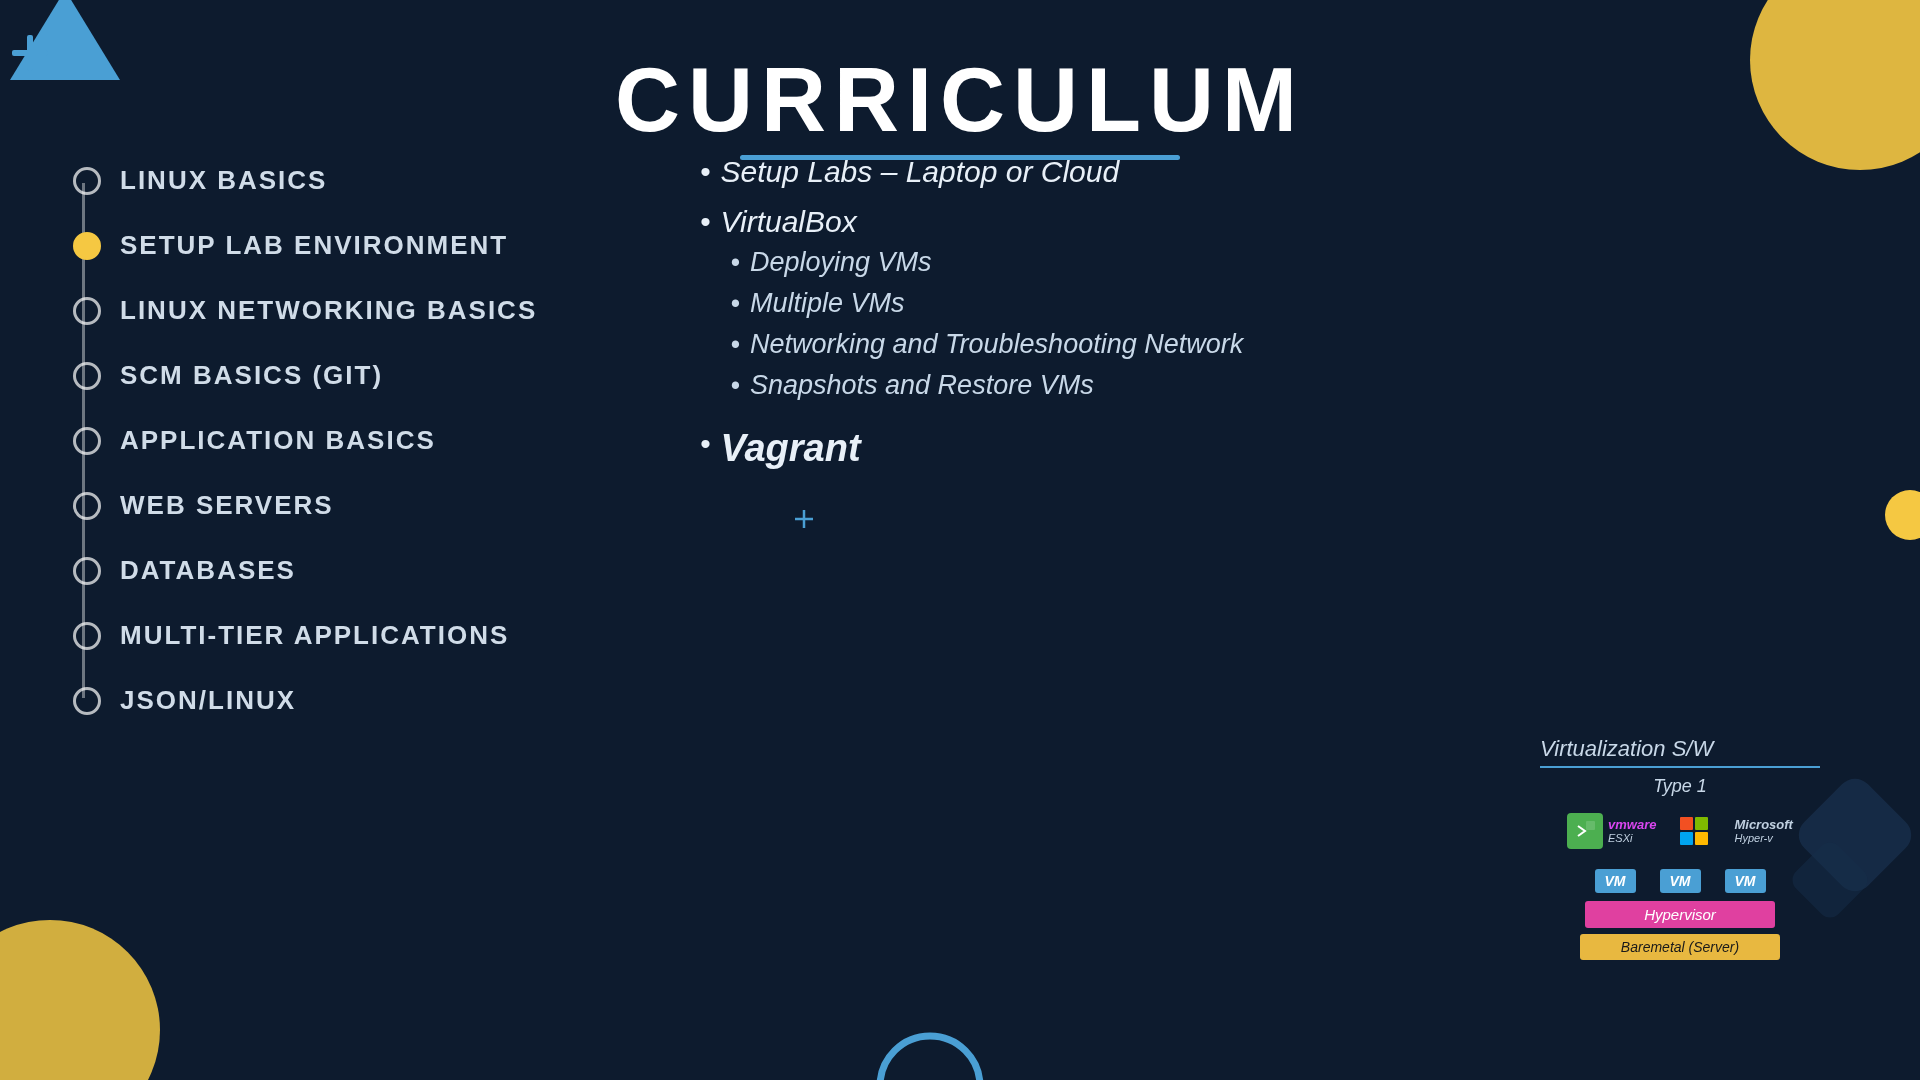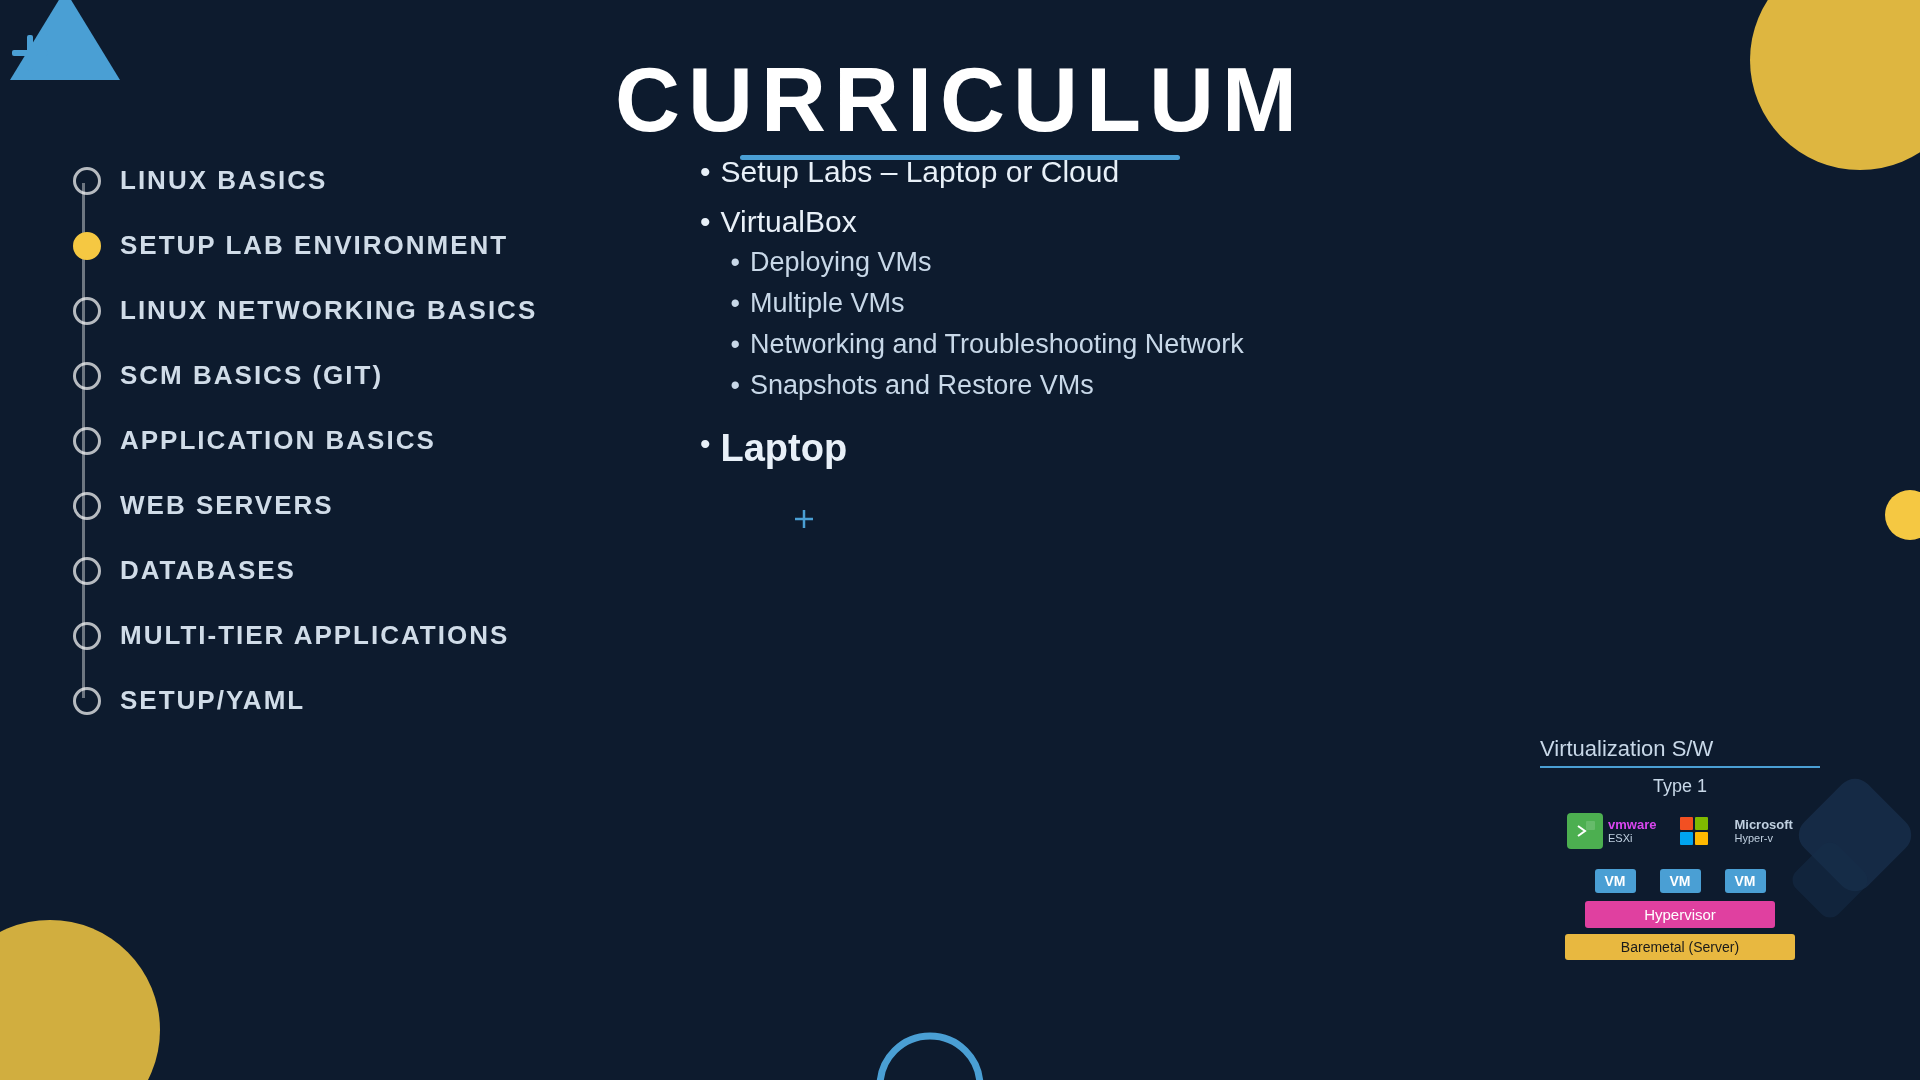--- a/index.html
+++ b/index.html
@@ -112,20 +112,21 @@
       letter-spacing: 2px;
       color: #d0dce8;
     }
 
     
     .right-column {
       flex: 1;
       padding-left: 80px;
       padding-top: 10px;
       position: relative;
+      font-style: italic;
     }
 
     .bullet-list {
       list-style: none;
     }
 
     .bullet-list > li {
       font-size: 30px;
       color: #e8f0f8;
       margin-bottom: 16px;
@@ -277,21 +278,21 @@
       margin-right: auto;
     }
 
     .baremetal-box {
       background: #e8b840;
       color: #1a1a1a;
       font-size: 14px;
       text-align: center;
       padding: 5px 0;
       border-radius: 3px;
-      width: 230px;
+      width: 200px;
       margin-left: auto;
       margin-right: auto;
     }
 
     
     .win-squares {
       display: grid;
       grid-template-columns: 1fr 1fr;
       gap: 2px;
       width: 28px;
@@ -393,21 +394,21 @@
           <div class="timeline-item">
             <div class="timeline-dot"></div>
             <span class="timeline-label">DATABASES</span>
           </div>
           <div class="timeline-item">
             <div class="timeline-dot"></div>
             <span class="timeline-label">MULTI-TIER APPLICATIONS</span>
           </div>
           <div class="timeline-item">
             <div class="timeline-dot"></div>
-            <span class="timeline-label">SETUP/YAML</span>
+            <span class="timeline-label">JSON/LINUX</span>
           </div>
         </div>
     </div>
   </div>
 
   <div class="right-column">
     <ul class="bullet-list">
       <li>
         <span>Setup Labs – Laptop or Cloud</span>
       </li>
@@ -424,21 +425,21 @@
               <li>
                 <span>Networking and Troubleshooting Network</span>
               </li>
               <li>
                 <span>Snapshots and Restore VMs</span>
               </li>
             </ul>
         </span>
       </li>
       <li>
-        <span class="vagrant-bold">Laptop</span>
+        <span class="vagrant-bold">Vagrant</span>
       </li>
     </ul>
 
     <div style="position:absolute;top:365px;left:175px;z-index:5;">
       <svg width="18" height="18" viewBox="0 0 18 18">
         <line x1="9" y1="0" x2="9" y2="18" stroke="#4a9fd4" stroke-width="2.5"></line>
         <line x1="0" y1="9" x2="18" y2="9" stroke="#4a9fd4" stroke-width="2.5"></line>
       </svg>
     </div>
 

